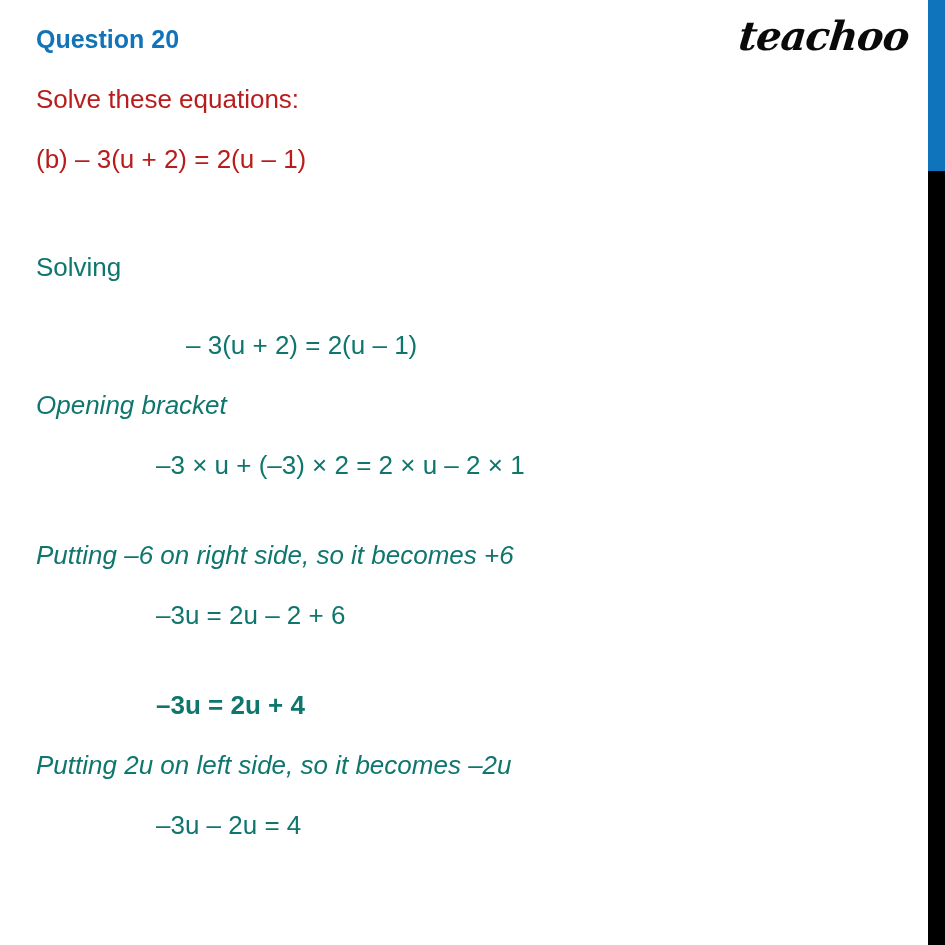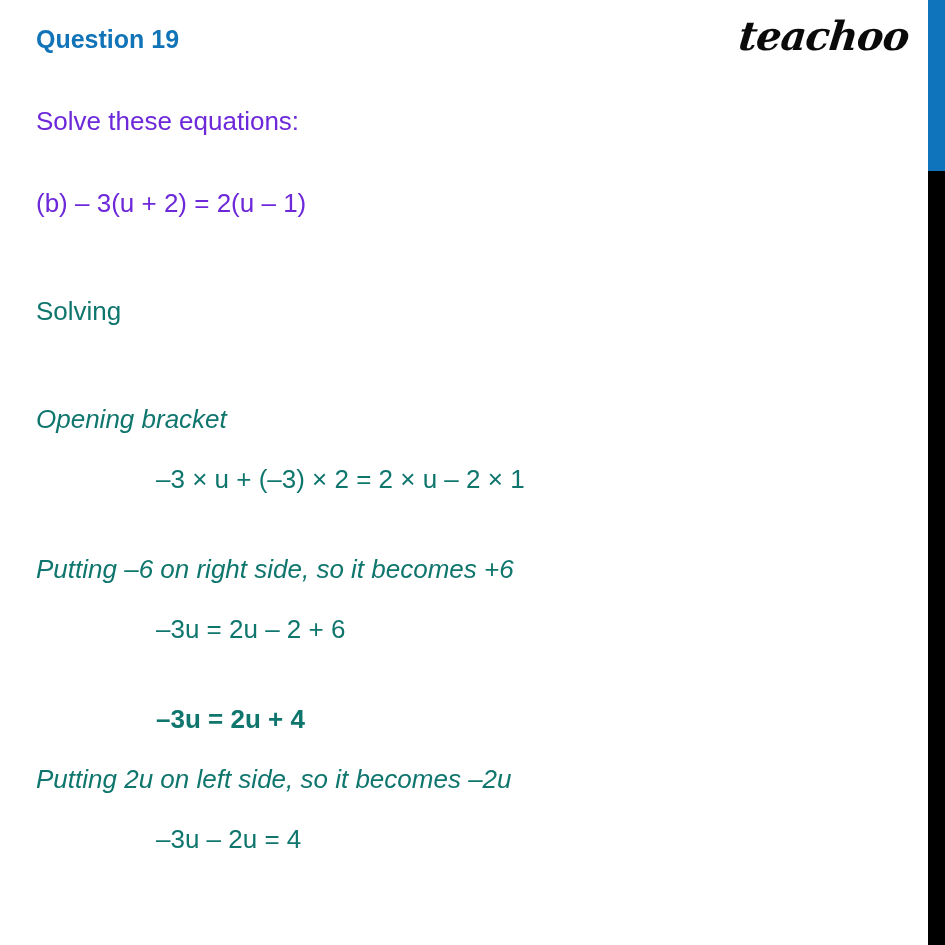--- a/index.html
+++ b/index.html
@@ -63,22 +63,21 @@
     font-size: 26px;
     line-height: 30px;
     color: #0f766e;
   }
   .line.heading {
     color: #1274b8;
     font-weight: bold;
     font-size: 25px;
   }
   .line.blue {
-    color: #6d28d9;
-    margin-top: 22px;
+    color: #b91c1c;
   }
   .line.ital {
     font-style: italic;
   }
   .line.bold {
     font-weight: bold;
   }
   .line.indent {
     margin-left: 120px;
   }
@@ -95,37 +94,38 @@
 
   <div id="edge-bar-blue" style="background: rgb(16, 116, 188);"></div>
   <div id="edge-bar-black" style="background: rgb(0, 0, 0);"></div>
 
   <div id="logo">teachoo</div>
 
   <div id="content">
 
     <div style="height:24px"></div>
 
-    <div class="line heading">Question 19</div>
+    <div class="line heading">Question 20</div>
 
     <div class="spacer-md"></div>
 
     <div class="line blue">Solve these equations:</div>
 
     <div class="spacer-md"></div>
 
     <div class="line blue">(b) – 3(u + 2) = 2(u – 1)</div>
 
     <div class="spacer-lg"></div>
     <div class="spacer-md"></div>
 
     <div class="line">Solving</div>
 
     <div class="spacer-lg"></div>
 
+    <div class="line indent-wide">– 3(u + 2) = 2(u – 1)</div>
 
     <div class="spacer-md"></div>
 
     <div class="line ital">Opening bracket</div>
 
     <div class="spacer-md"></div>
 
     <div class="line indent">–3 × u + (–3) × 2 = 2 × u – 2 × 1</div>
 
     <div class="spacer-md"></div>

